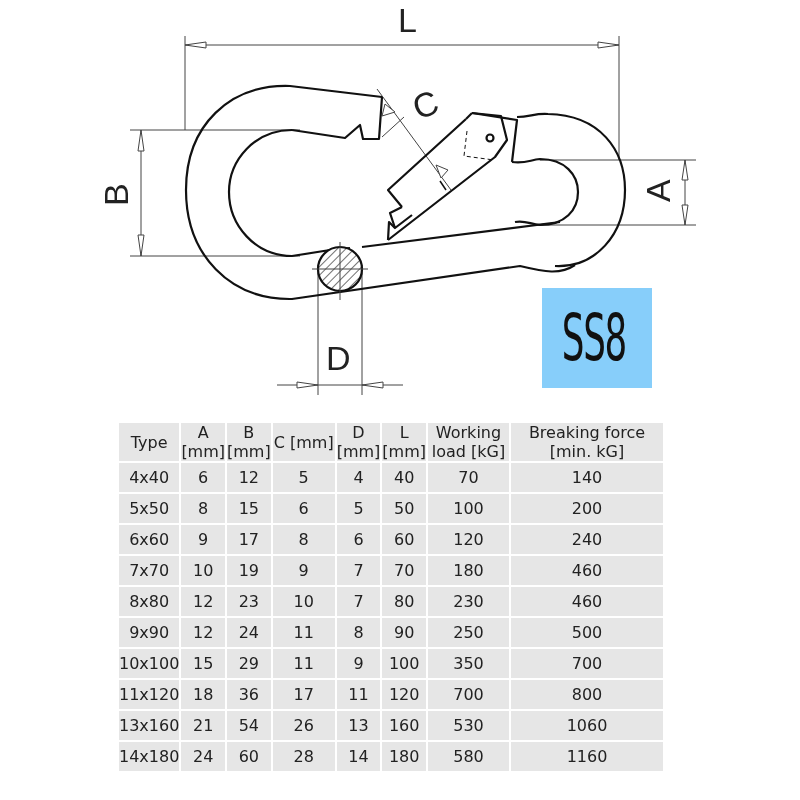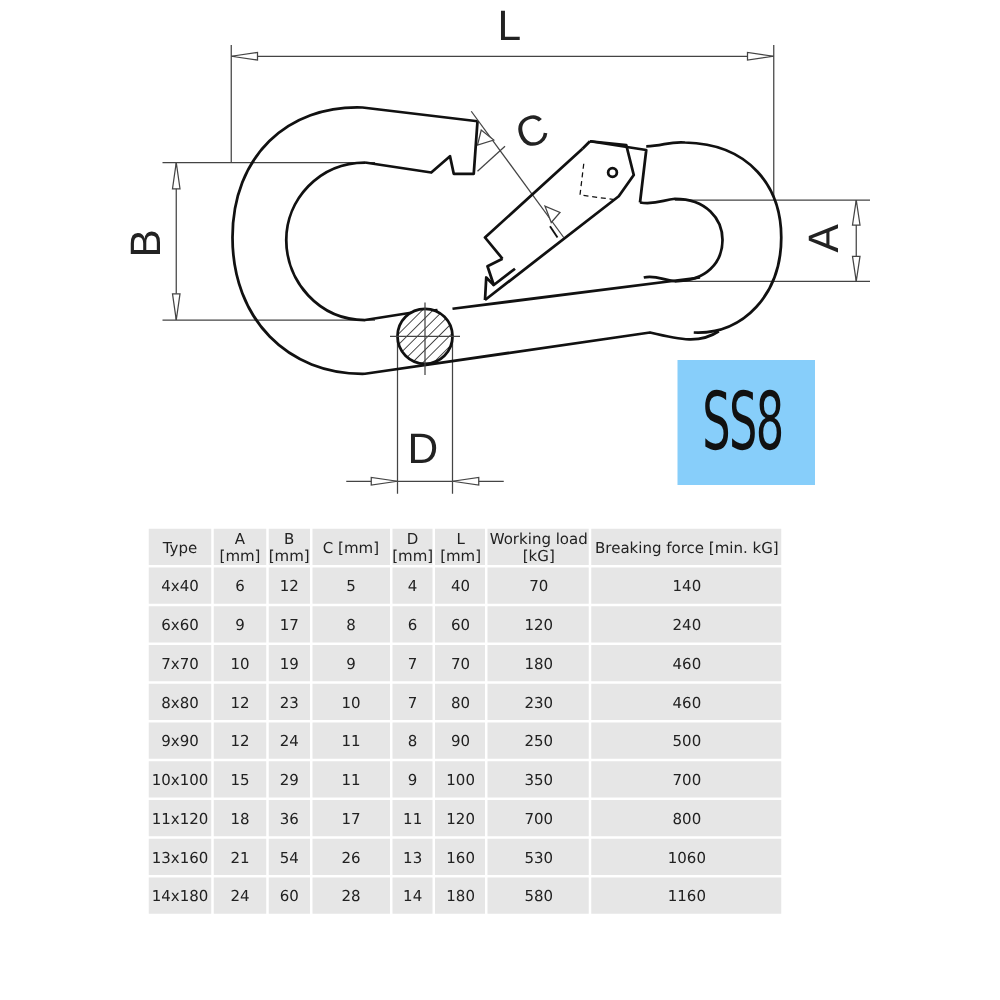--- a/index.html
+++ b/index.html
@@ -12,21 +12,21 @@
     }
     #logo-text {
       font-family: "DejaVu Sans Condensed", "DejaVu Sans", sans-serif;
       font-size: 64px; font-weight: normal; color: #111; letter-spacing: -2px;
       transform: scaleX(0.62); display: inline-block; line-height: 1;
     }
     #spec-table {
       position: absolute; left: 117px; top: 421px;
       border-collapse: separate; border-spacing: 2px 2px;
       background: #ffffff;
-      font-family: "DejaVu Sans", sans-serif; font-size: 12px; color: #222;
+      font-family: "DejaVu Sans", sans-serif; font-size: 16px; color: #222;
     }
     #spec-table th, #spec-table td {
       background: #e6e6e6; height: 29px; padding: 0; text-align: center; font-weight: normal;
     }
     #spec-table th:first-child, #spec-table td:first-child { text-align: center; }
   </style>
 </head>
 <body>
 
 <svg id="diagram" viewBox="0 0 800 400" xmlns="http://www.w3.org/2000/svg">
@@ -141,20 +141,30 @@
         <td>4x40</td>
         <td>6</td>
         <td>12</td>
         <td>5</td>
         <td>4</td>
         <td>40</td>
         <td>70</td>
         <td>140</td>
       </tr>
       <tr>
+        <td>5x50</td>
+        <td>8</td>
+        <td>15</td>
+        <td>6</td>
+        <td>5</td>
+        <td>50</td>
+        <td>100</td>
+        <td>200</td>
+      </tr>
+      <tr>
         <td>6x60</td>
         <td>9</td>
         <td>17</td>
         <td>8</td>
         <td>6</td>
         <td>60</td>
         <td>120</td>
         <td>240</td>
       </tr>
       <tr>

